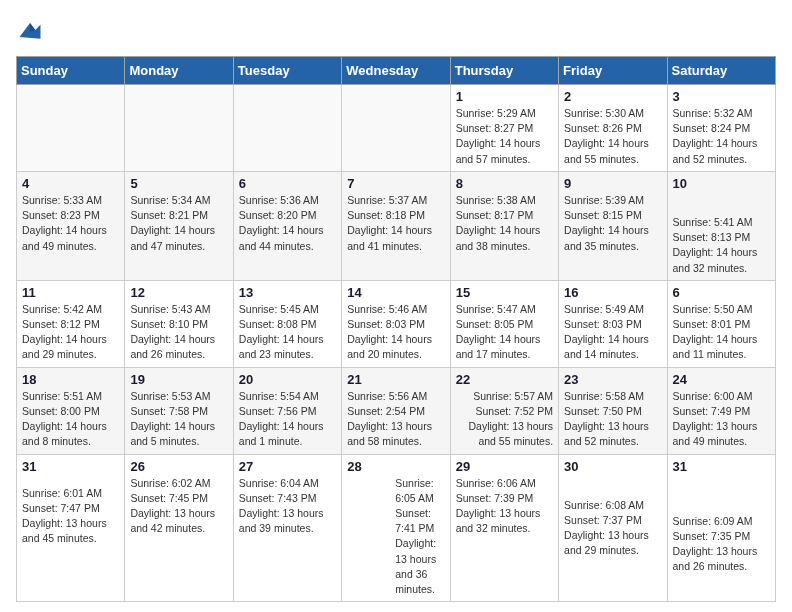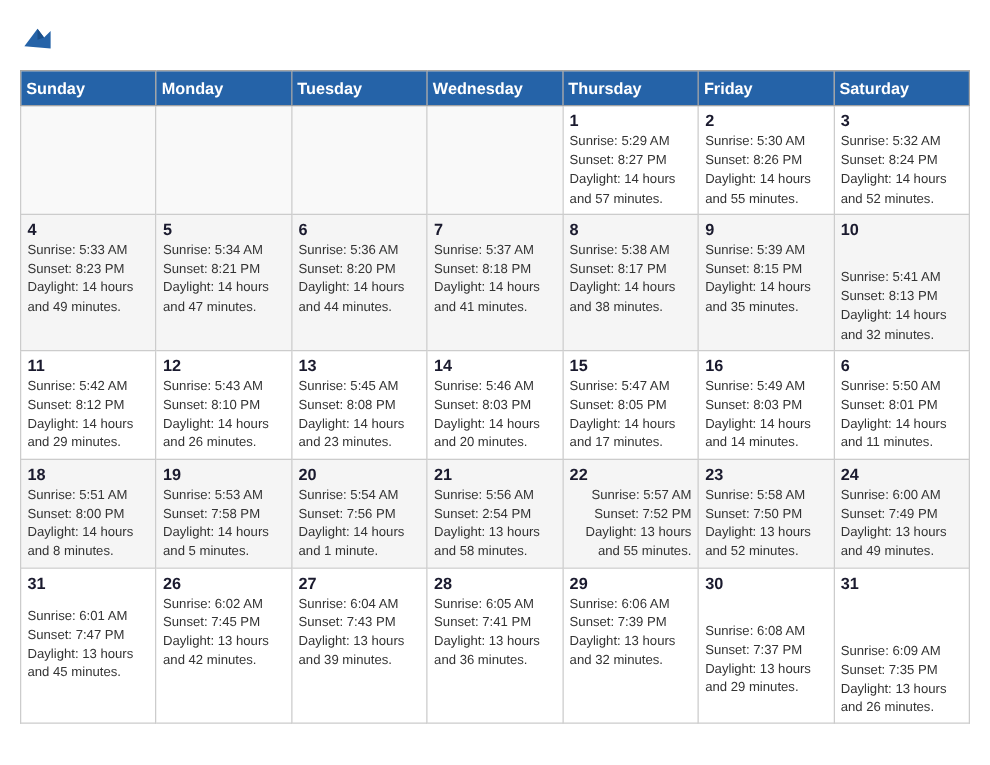--- a/index.html
+++ b/index.html
@@ -308,21 +308,21 @@
         </td>
         <td>
           <span class="day-num">27</span>
           <div class="day-info" style="white-space: pre-line;">Sunrise: 6:04 AM
 Sunset: 7:43 PM
 Daylight: 13 hours
 and 39 minutes.</div>
         </td>
         <td>
           <span class="day-num">28</span>
-          <div class="day-info" style="white-space: pre-line;">Sunrise: 6:05 AM
+          <div class="day-info" style="white-space: pre-line; margin-left: 48px;">Sunrise: 6:05 AM
 Sunset: 7:41 PM
 Daylight: 13 hours
 and 36 minutes.</div>
         </td>
         <td>
           <span class="day-num">29</span>
           <div class="day-info" style="white-space: pre-line;">Sunrise: 6:06 AM
 Sunset: 7:39 PM
 Daylight: 13 hours
 and 32 minutes.</div>

